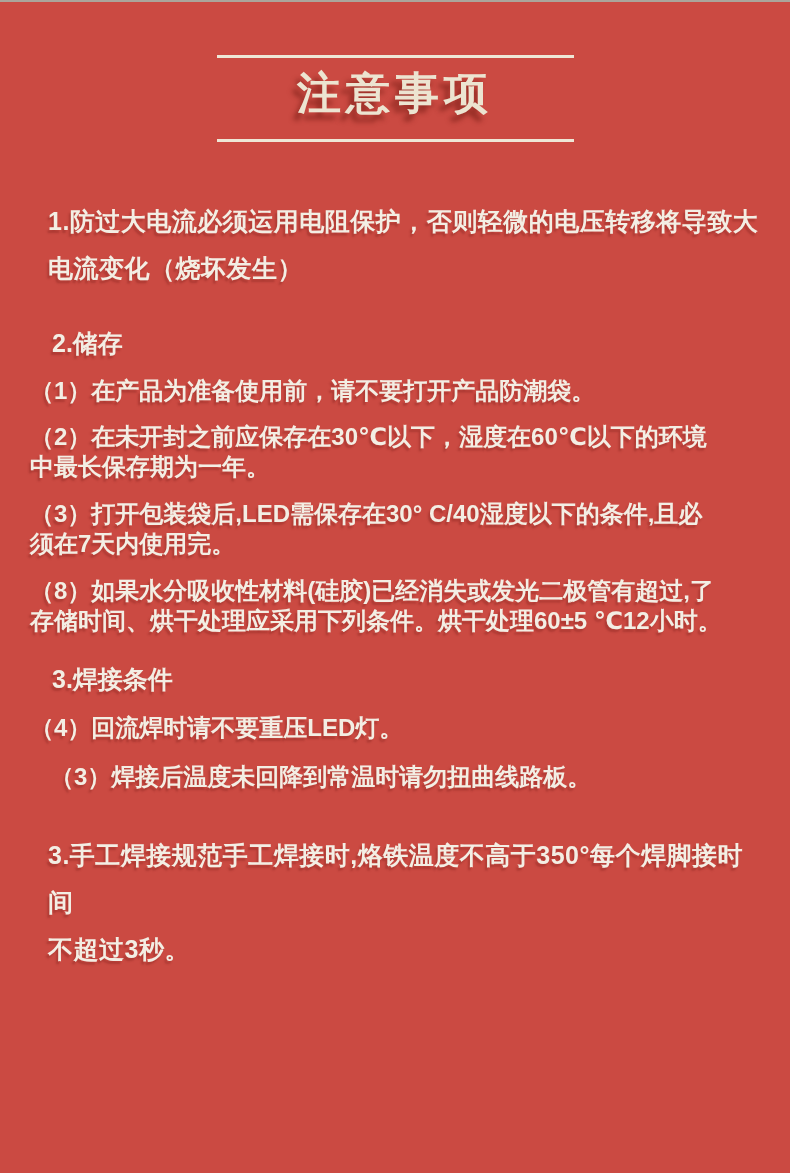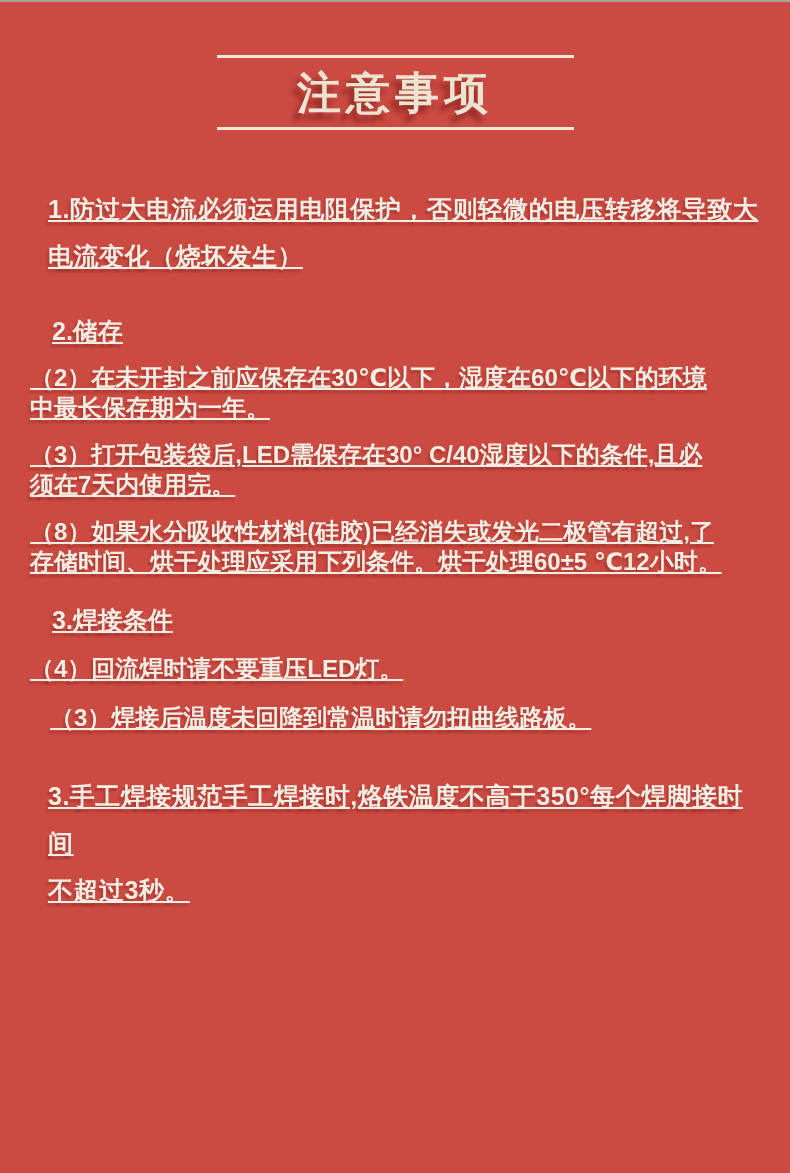--- a/index.html
+++ b/index.html
@@ -18,36 +18,35 @@
   .top-edge {
     width: 100%;
     height: 2px;
     background: #aba59b;
   }
   .header {
     width: 357px;
     margin: 53px auto 0 auto;
     border-top: 3px solid #eee7d6;
     border-bottom: 3px solid #eee7d6;
-    padding: 12px 0 11px 0;
+    padding: 12px 0 23px 0;
     text-align: center;
   }
   .title {
     margin: 0;
     font-size: 44px;
     line-height: 46px;
     letter-spacing: 5px;
     color: #ece4d1;
     text-shadow: -5px 7px 5px rgba(128, 33, 26, 0.75);
     white-space: nowrap;
   }
   .content {
     padding: 0 30px 0 30px;
     color: #f3eee4;
-    text-decoration: underline;
   }
   .content > div {
     white-space: pre-line;
     text-shadow: -2px 3px 2px rgba(132, 36, 29, 0.4);
   }
   .para-big {
     font-size: 25px;
     line-height: 47px;
     margin-left: 18px;
     margin-right: 0;
@@ -84,20 +83,21 @@
 <header class="header">
   <h1 class="title">注意事项</h1>
 </header>
 
 <main class="content">
   <div class="para-big b0">1.防过大电流必须运用电阻保护，否则轻微的电压转移将导致大
 电流变化（烧坏发生）</div>
 
   <div class="sec-heading b1">2.储存</div>
 
+  <div class="item b2">（1）在产品为准备使用前，请不要打开产品防潮袋。</div>
 
   <div class="item b3">（2）在未开封之前应保存在30℃以下，湿度在60℃以下的环境
 中最长保存期为一年。</div>
 
   <div class="item b4">（3）打开包装袋后,LED需保存在30° C/40湿度以下的条件,且必
 须在7天内使用完。</div>
 
   <div class="item b5">（8）如果水分吸收性材料(硅胶)已经消失或发光二极管有超过,了
 存储时间、烘干处理应采用下列条件。烘干处理60±5 ℃12小时。</div>
 

